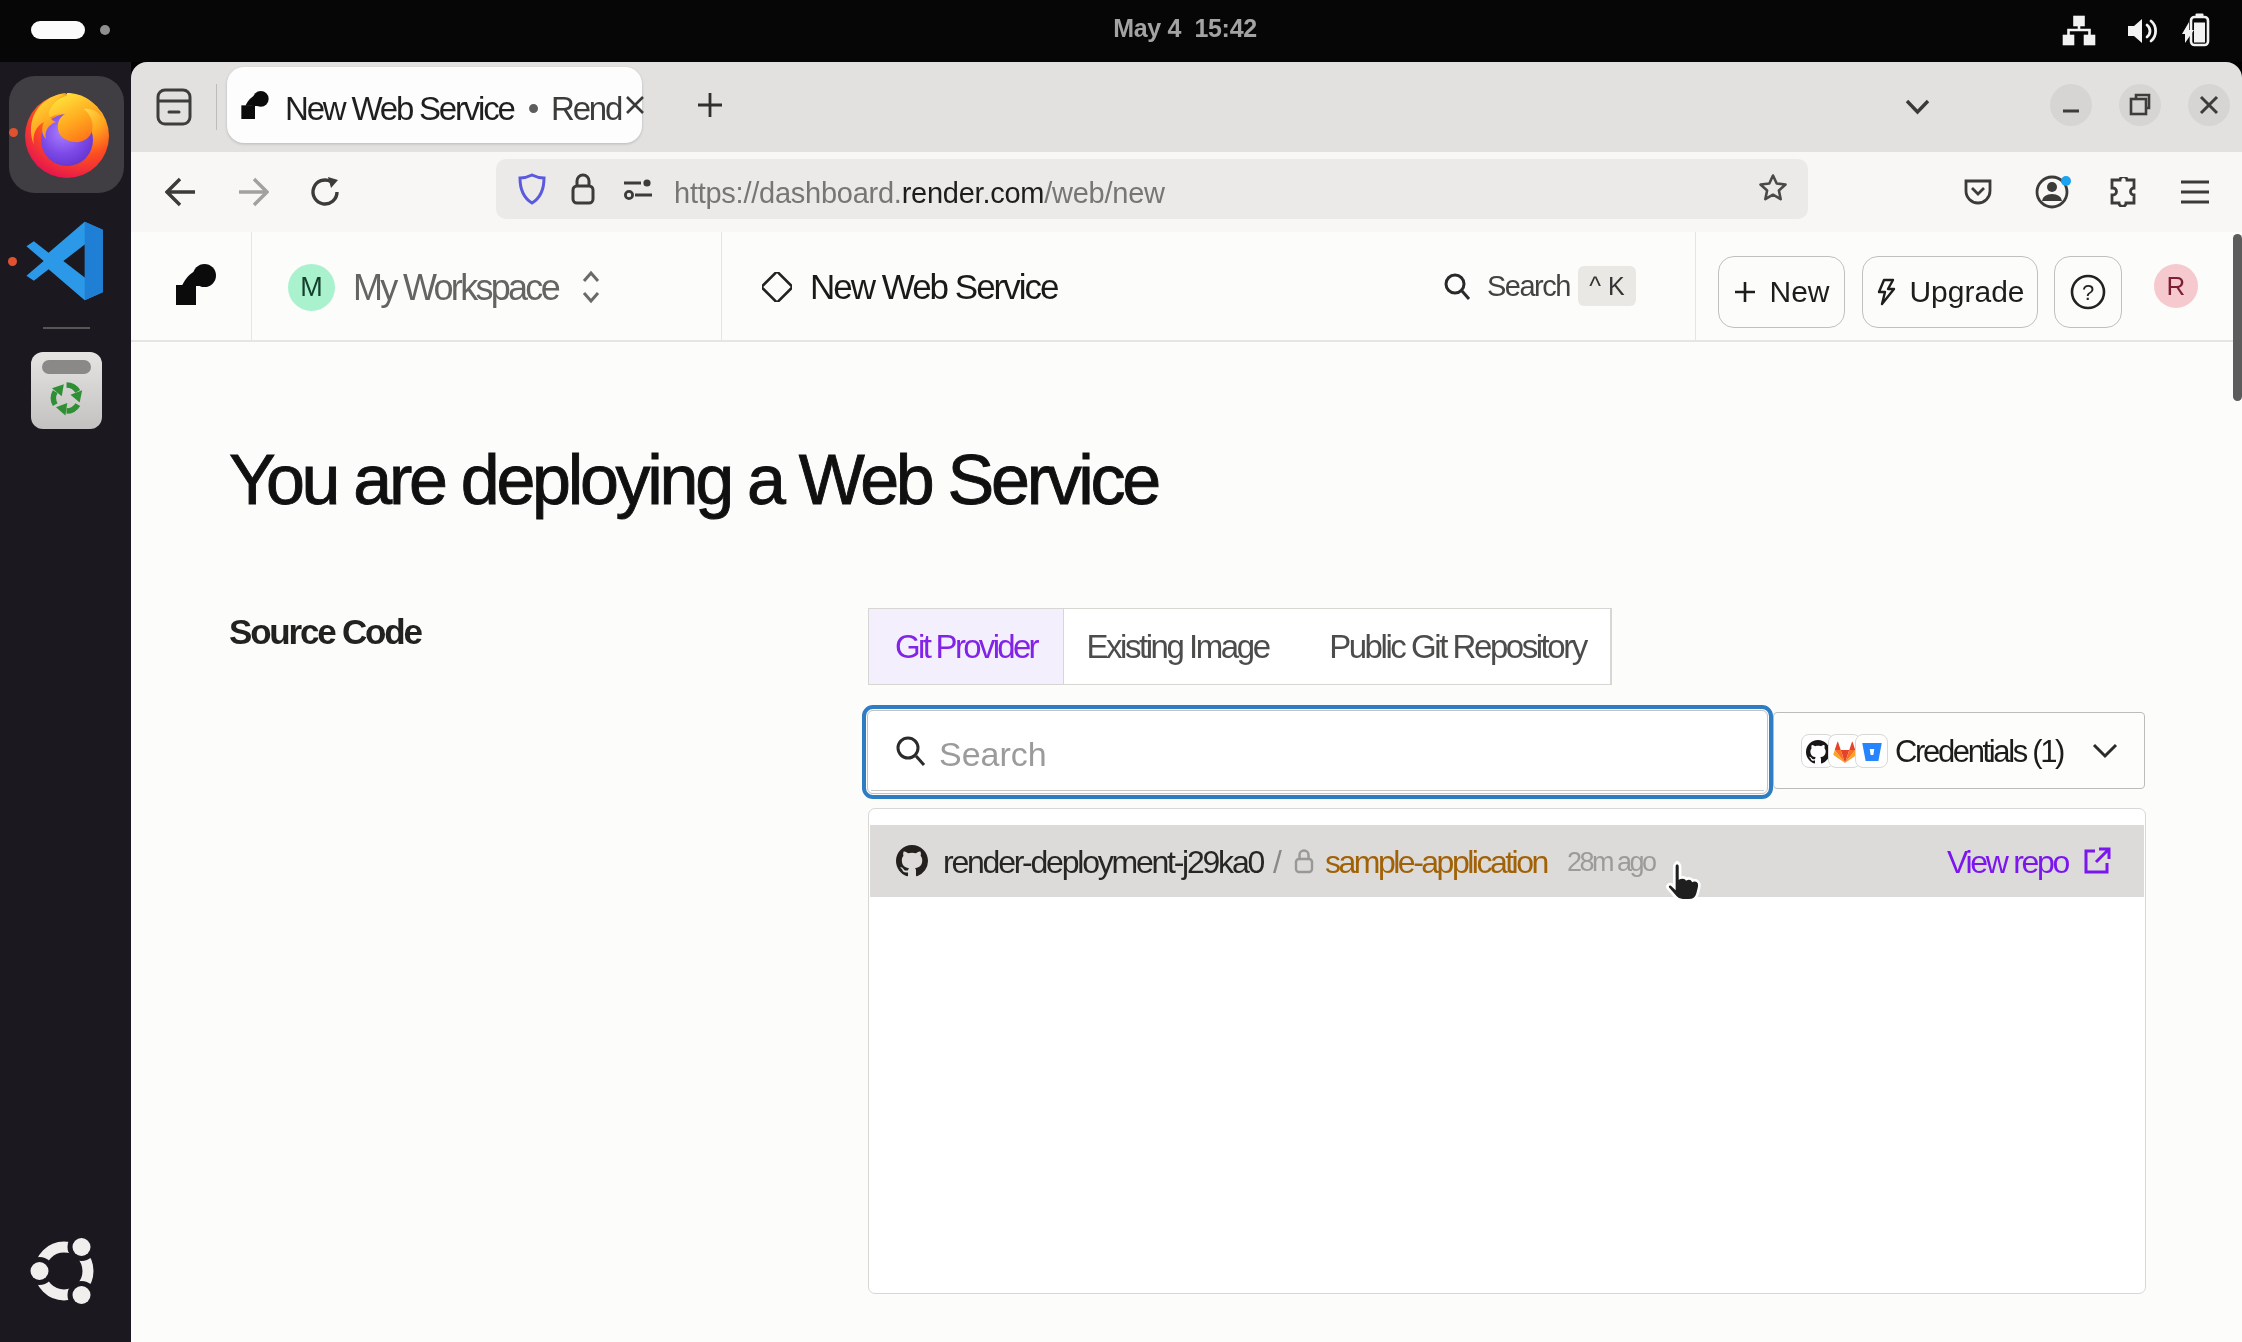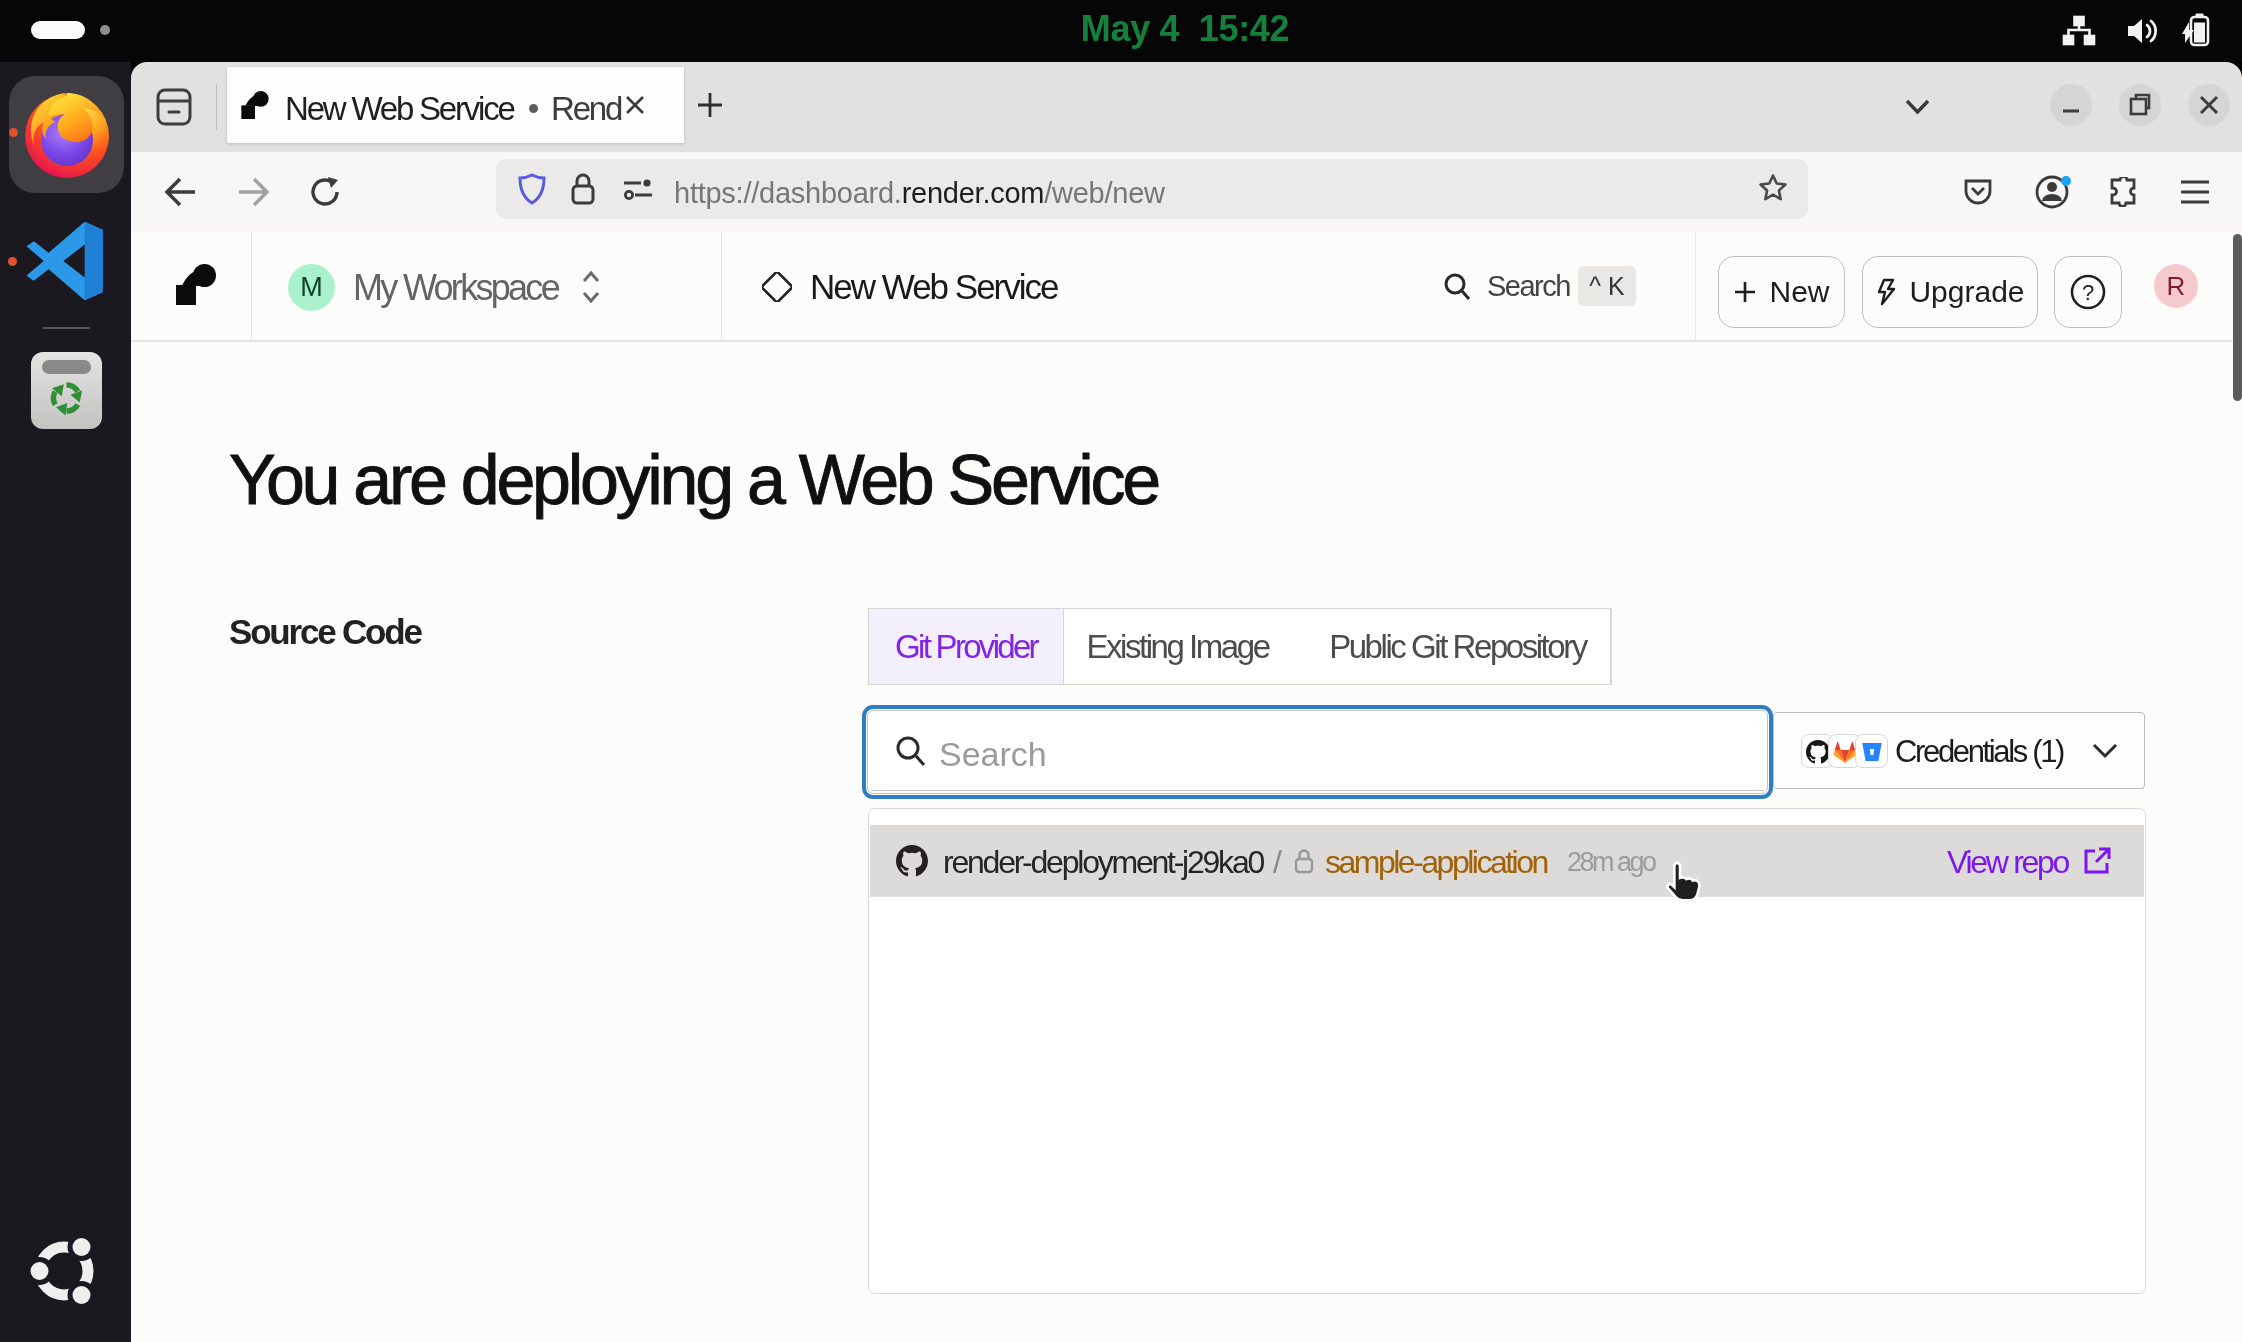--- a/index.html
+++ b/index.html
@@ -5,34 +5,34 @@
   * { margin:0; padding:0; box-sizing:border-box; }
   html,body { width:2242px; height:1342px; overflow:hidden; }
   body { font-family:"Liberation Sans", sans-serif; position:relative; background:#000; }
   .abs { position:absolute; }
 
   
   #topbar { left:0; top:0; width:2242px; height:62px; background:#060606; }
   #pill { left:31px; top:21px; width:54px; height:18px; border-radius:9px; background:#fbfbfb; }
   #wsdot { left:100px; top:25px; width:10px; height:10px; border-radius:50%; background:#8f8f8f; }
   #clock { left:1185px; top:0; transform:translateX(-50%); height:62px; line-height:57px;
-           color:#15803d; font-size:36px; font-weight:bold; letter-spacing:-0.3px; white-space:nowrap; }
+           color:#a3a3a3; font-size:25px; font-weight:bold; letter-spacing:-0.3px; white-space:nowrap; }
 
   
   #dock { left:0; top:62px; width:131px; height:1280px; background:#1c1820; }
   #fftile { left:9px; top:14px; width:115px; height:117px; border-radius:26px; background:#403e42; }
   .dockdot { width:9px; height:9px; border-radius:50%; background:#e0512f; }
 
   
   #win { left:131px; top:62px; width:2111px; height:1280px; background:#e2e1e0;
          border-radius:16px 16px 0 0; overflow:hidden; }
 
   
   #tabbar { left:0; top:0; width:2111px; height:90px; }
-  #tab { left:96px; top:5px; width:457px; height:76px; background:#fdfdfd; border-radius:0;
+  #tab { left:96px; top:5px; width:415px; height:76px; background:#fdfdfd; border-radius:17px;
          box-shadow:0 1px 3px rgba(0,0,0,.18);text-align:right; }
   #tabtitle { left:58px; top:0; height:76px; line-height:84px; font-size:33px; color:#1f1f1f; letter-spacing:-2.2px; white-space:nowrap; }
   #winbtns .circ { position:absolute; width:42px; height:42px; border-radius:50%; background:#d6d5d4; }
 
   
   #navbar { left:0; top:90px; width:2111px; height:80px; background:#f8f7f6; }
   #urlbar { left:365px; top:7px; width:1312px; height:60px; background:#ebeae9; border-radius:10px; }
   #urltext { left:178px; top:4px; height:60px; line-height:60px; font-size:29px; color:#777674; letter-spacing:-0.25px; white-space:nowrap;text-align:center; }
   #urltext b { color:#1d1d1b; font-weight:normal; }
 

